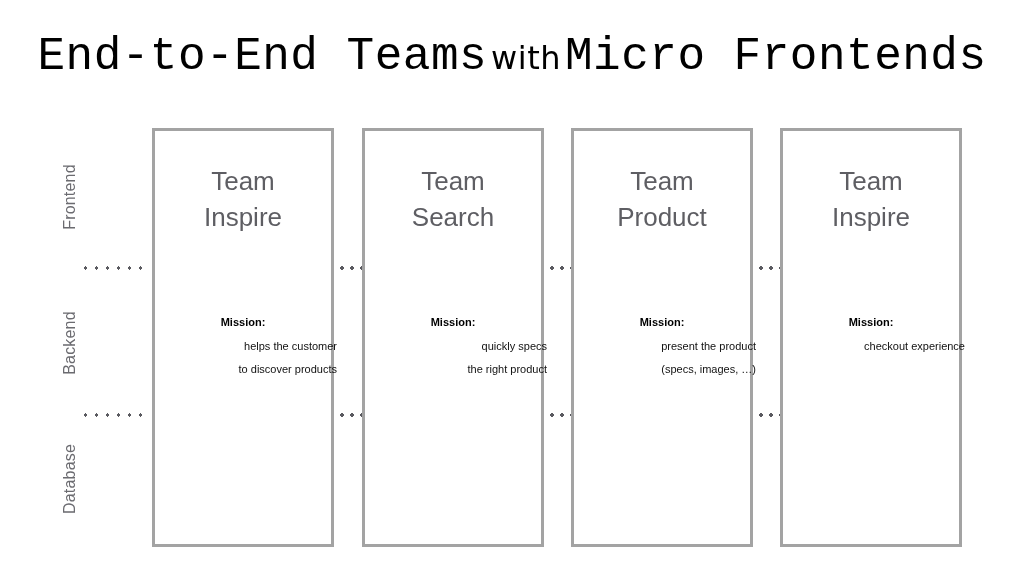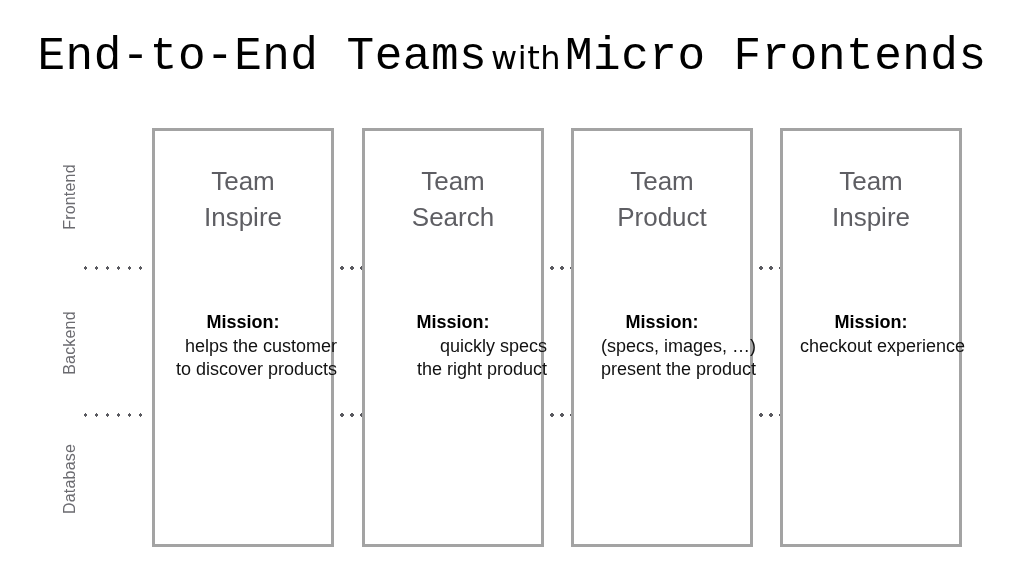--- a/index.html
+++ b/index.html
@@ -114,21 +114,21 @@
   }
   .team-name .tn-line { display: block; }
 
   .mission {
     position: absolute;
     top: 180px;
     left: -6px;
     width: calc(100% + 12px);
     text-align: center;
     color: #111111;
-    font-size: 18px;
+    font-size: 11px;
     line-height: 23px;
     font-family: "Liberation Sans", sans-serif;
   }
   .mission-title {
     display: block;
     font-weight: bold;
     color: #000000;
     margin-bottom: 1px;
   }
   .mission-line { display: block; text-align: right; }
@@ -178,22 +178,22 @@
   </div>
 </div>
 
 <div class="team-box" style="left:571px;">
   <div class="team-name">
     <span class="tn-line">Team</span>
     <span class="tn-line">Product</span>
   </div>
   <div class="mission">
     <span class="mission-title">Mission:</span>
+    <span class="mission-line">present the product</span>
     <span class="mission-line">(specs, images, …)</span>
-    <span class="mission-line">present the product</span>
   </div>
 </div>
 
 <div class="team-box" style="left:780px;">
   <div class="team-name">
     <span class="tn-line">Team</span>
     <span class="tn-line">Inspire</span>
   </div>
   <div class="mission">
     <span class="mission-title">Mission:</span>

